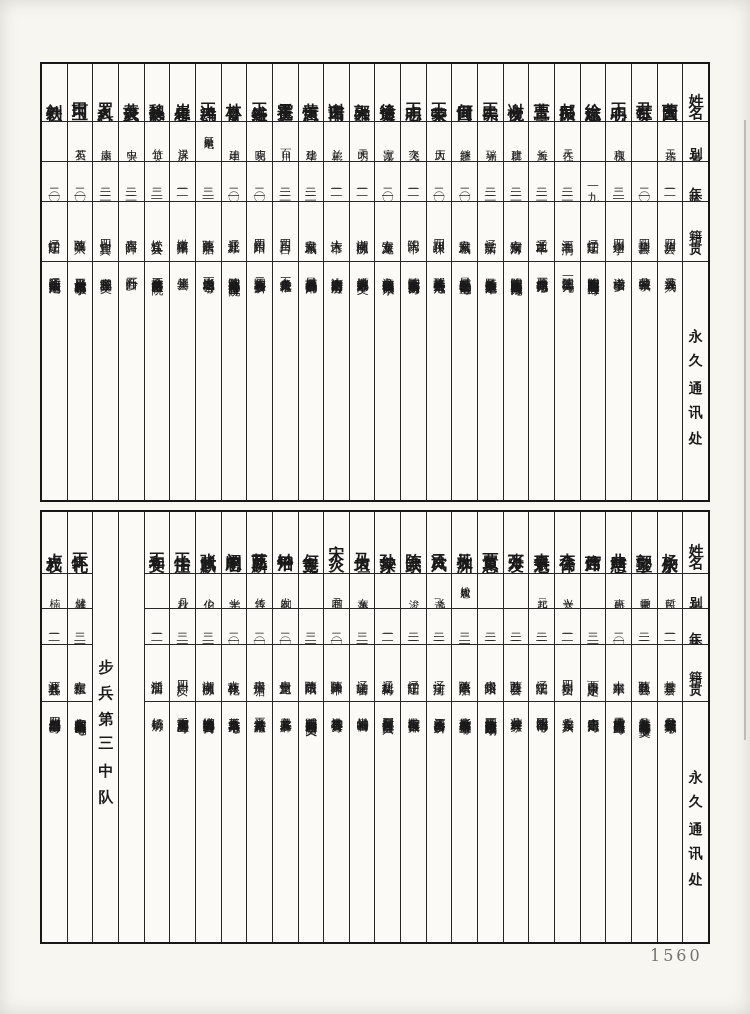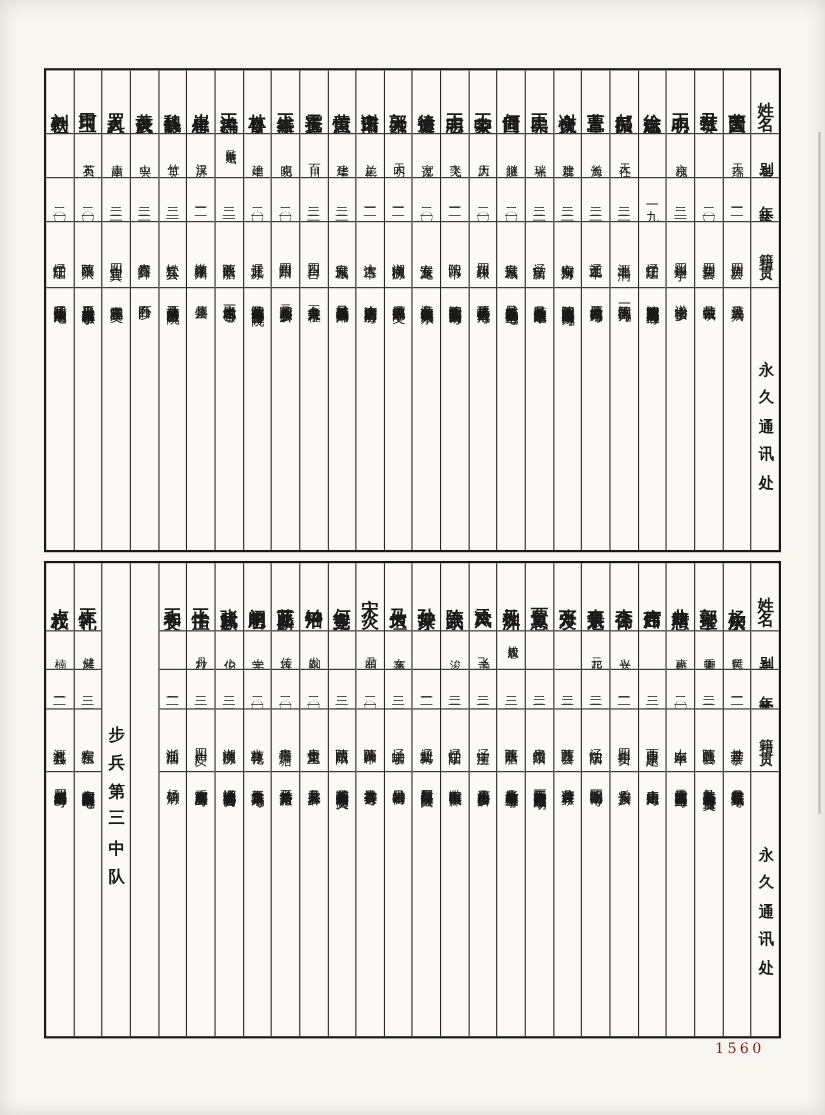--- a/index.html
+++ b/index.html
@@ -48,21 +48,21 @@
   
   .col-full{
     flex:1;border-left:1px solid #262626;box-sizing:border-box;
     writing-mode:vertical-rl;text-orientation:upright;
     display:flex;align-items:center;justify-content:flex-start;
     padding-top:135px;font-size:15px;font-weight:700;letter-spacing:26px;line-height:1;
     overflow:hidden;
   }
   .page-number{
     position:absolute;left:650px;top:946px;
-    font-size:13px;letter-spacing:3px;color:#7f1d1d;
+    font-size:16px;letter-spacing:3px;color:#737373;
     font-family:"DejaVu Serif","Liberation Serif",serif;
   }
 </style>
 </head>
 <body>
 
 <div class="page">
   <div class="edge-line" style="left:744px;top:120px;height:620px;"></div>
 
   <section class="rtable t0">

